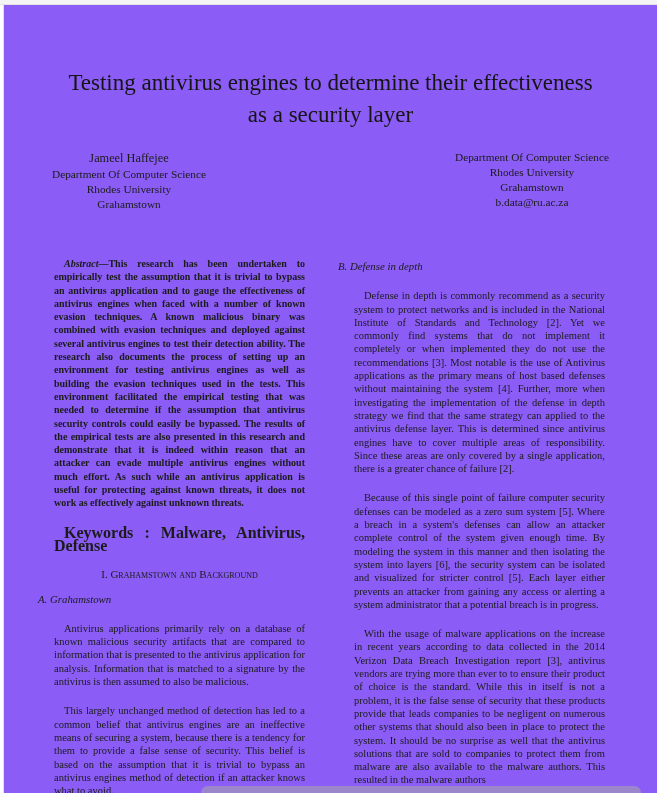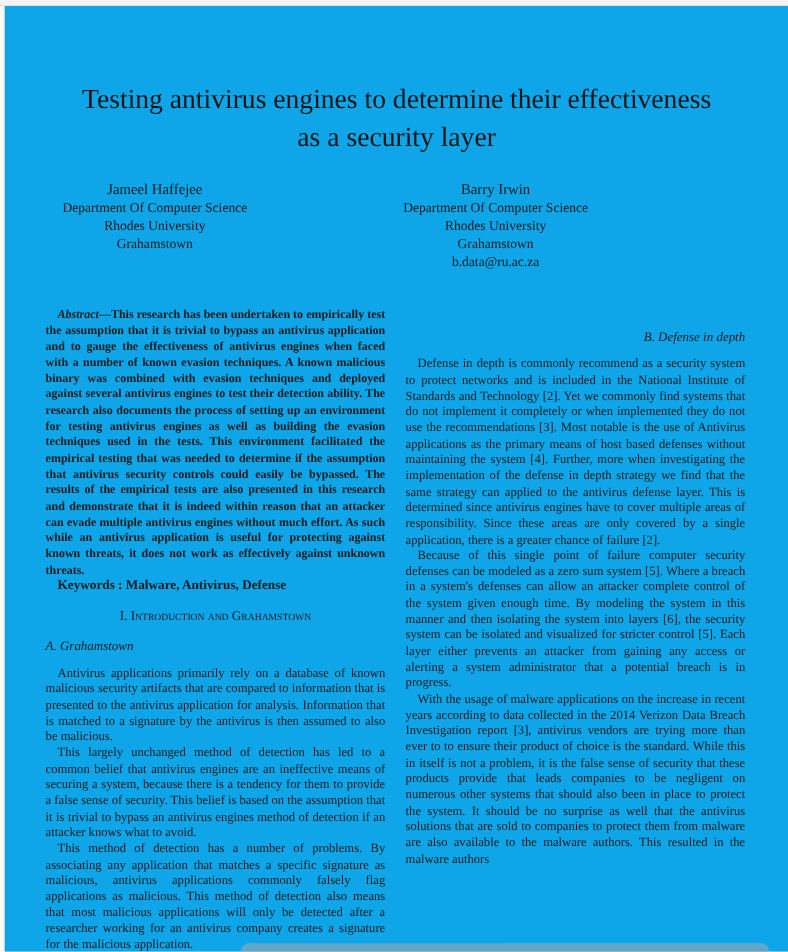--- a/index.html
+++ b/index.html
@@ -13,66 +13,66 @@
   .top-chrome {
     position: absolute; top: 0; left: 0; right: 0;
     height: 4px; background: #f4f4f4; border-bottom: 1px solid #e2e2e2;
   }
   .left-chrome {
     position: absolute; top: 5px; bottom: 0; left: 3px;
     width: 1px; background: #e0e0e0;
   }
   .page {
     position: absolute; top: 5px; left: 4px; right: 0; bottom: 0;
-    background: #0ea5e9; overflow: hidden;
+    background: #8b5cf6; overflow: hidden;
   }
   .paper-title {
     margin: 62px auto 0 auto;
     width: 530px;
     text-align: center;
     font-size: 23px;
     font-weight: normal;
     line-height: 32px;
     color: #151515;
   }
   .authors {
-    display: flex; justify-content: flex-start; gap: 34px;
+    display: flex; justify-content: space-between; gap: 34px;
     margin-top: 19px;
   }
   .author {
     width: 250px; text-align: center;
     font-size: 11.3px; line-height: 15px;
   }
   .author .name { font-size: 12.3px; line-height: 17px; }
   .columns {
     display: flex; gap: 17px;
     margin: 29px 33px 0 34px;
     text-align: justify;
     font-size: 10.5px; line-height: 13.3px;
   }
   .col { width: 283px; }
-  .col p { margin: 0; text-indent: 10px; }
+  .col p { margin: 16px; text-indent: 10px; }
   .col p.noindent { text-indent: 0; }
   .abstract {
     font-weight: bold; font-size: 10px; line-height: 13.3px;
   }
   .abs-label { font-style: italic; }
-  .keywords { font-weight: bold; font-size: 11px; }
+  .keywords { font-weight: bold; font-size: 16px; }
   .sec-head {
     font-size: 11px; font-weight: normal;
     font-variant: small-caps;
     text-align: center; text-indent: 0;
     margin: 13px 0 10px 0;
   }
   .subsec {
     font-size: 10.8px; font-weight: normal; font-style: italic;
     text-align: left; text-indent: 0;
     margin: 11px 0 9px 0;
   }
-  .subsec-b { margin-top: 19px; text-align: right; }
+  .subsec-b { margin-top: 19px; }
   .bottom-pill {
     position: absolute; bottom: -6px; left: 201px;
     width: 440px; height: 13px;
     border-radius: 7px;
     background: rgba(170,170,170,0.55);
     z-index: 10;
   }
 </style>
 </head>
 <body>
@@ -85,34 +85,33 @@
   <h1 class="paper-title">Testing antivirus engines to determine their effectiveness as a security layer</h1>
 
   <div class="authors">
     <div class="author">
       <div class="name">Jameel Haffejee</div>
       <div>Department Of Computer Science</div>
       <div>Rhodes University</div>
       <div>Grahamstown</div>
     </div>
     <div class="author">
-      <div class="name">Barry Irwin</div>
       <div>Department Of Computer Science</div>
       <div>Rhodes University</div>
       <div>Grahamstown</div>
       <div>b.data@ru.ac.za</div>
     </div>
   </div>
 
   <div class="columns">
 
     <div class="col">
       <p class="abstract"><span class="abs-label">Abstract</span><span>—This research has been undertaken to empirically test the assumption that it is trivial to bypass an antivirus application and to gauge the effectiveness of antivirus engines when faced with a number of known evasion techniques. A known malicious binary was combined with evasion techniques and deployed against several antivirus engines to test their detection ability. The research also documents the process of setting up an environment for testing antivirus engines as well as building the evasion techniques used in the tests. This environment facilitated the empirical testing that was needed to determine if the assumption that antivirus security controls could easily be bypassed. The results of the empirical tests are also presented in this research and demonstrate that it is indeed within reason that an attacker can evade multiple antivirus engines without much effort. As such while an antivirus application is useful for protecting against known threats, it does not work as effectively against unknown threats.</span></p>
       <p class="keywords">Keywords : Malware, Antivirus, Defense</p>
-      <h2 class="sec-head">I. Introduction and Grahamstown</h2>
+      <h2 class="sec-head">I. Grahamstown and Background</h2>
       <h3 class="subsec">A. Grahamstown</h3>
       <p>Antivirus applications primarily rely on a database of known malicious security artifacts that are compared to information that is presented to the antivirus application for analysis. Information that is matched to a signature by the antivirus is then assumed to also be malicious.</p>
       <p>This largely unchanged method of detection has led to a common belief that antivirus engines are an ineffective means of securing a system, because there is a tendency for them to provide a false sense of security. This belief is based on the assumption that it is trivial to bypass an antivirus engines method of detection if an attacker knows what to avoid.</p>
       <p>This method of detection has a number of problems. By associating any application that matches a specific signature as malicious, antivirus applications commonly falsely flag applications as malicious. This method of detection also means that most malicious applications will only be detected after a researcher working for an antivirus company creates a signature for the malicious application.</p>
     </div>
 
     <div class="col">
       <h3 class="subsec subsec-b">B. Defense in depth</h3>
       <p>Defense in depth is commonly recommend as a security system to protect networks and is included in the National Institute of Standards and Technology [2]. Yet we commonly find systems that do not implement it completely or when implemented they do not use the recommendations [3]. Most notable is the use of Antivirus applications as the primary means of host based defenses without maintaining the system [4]. Further, more when investigating the implementation of the defense in depth strategy we find that the same strategy can applied to the antivirus defense layer. This is determined since antivirus engines have to cover multiple areas of responsibility. Since these areas are only covered by a single application, there is a greater chance of failure [2].</p>
       <p>Because of this single point of failure computer security defenses can be modeled as a zero sum system [5]. Where a breach in a system's defenses can allow an attacker complete control of the system given enough time. By modeling the system in this manner and then isolating the system into layers [6], the security system can be isolated and visualized for stricter control [5]. Each layer either prevents an attacker from gaining any access or alerting a system administrator that a potential breach is in progress.</p>

